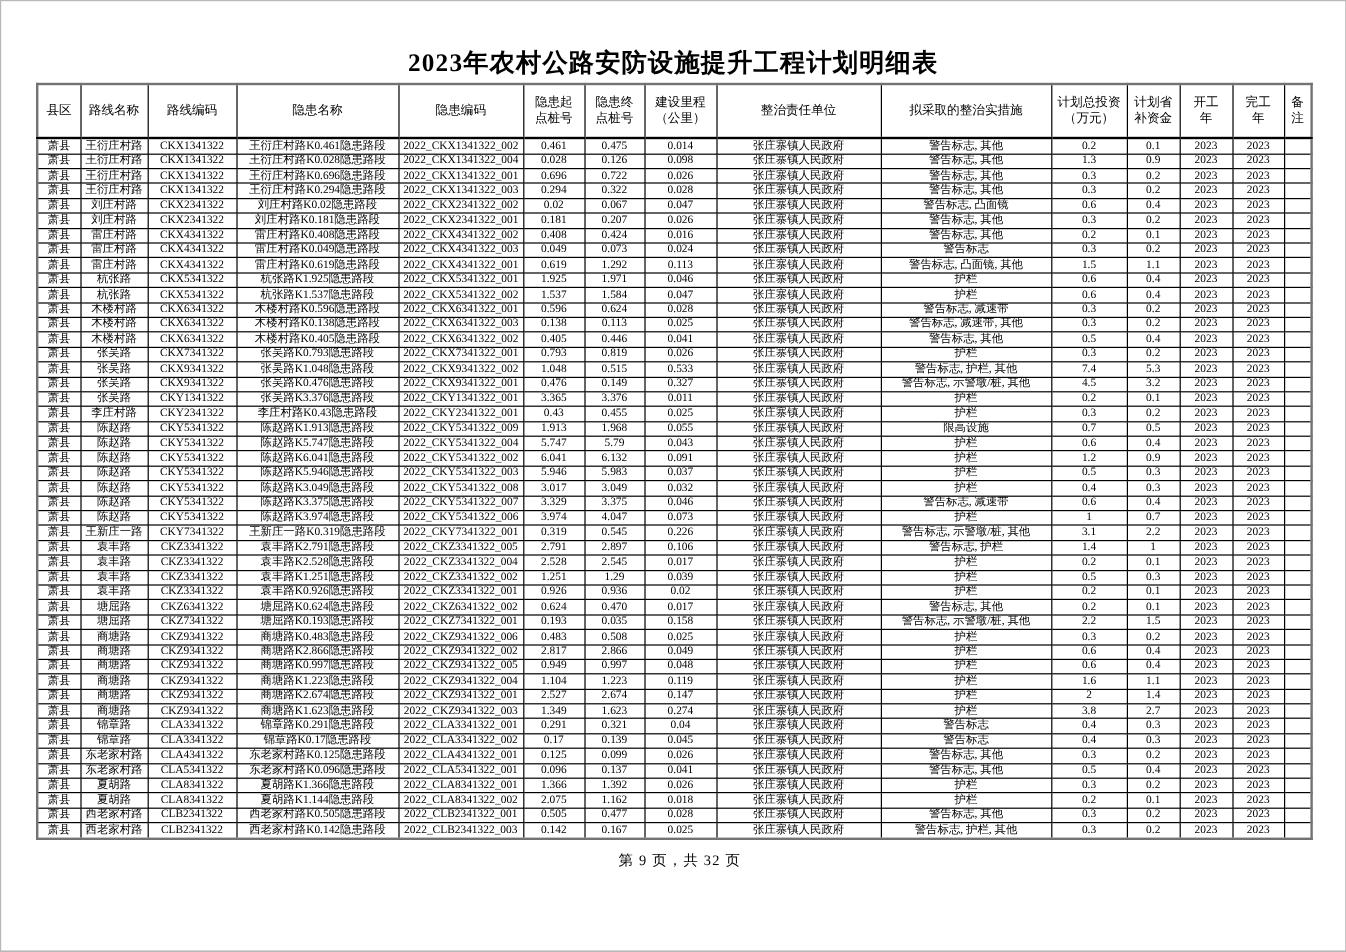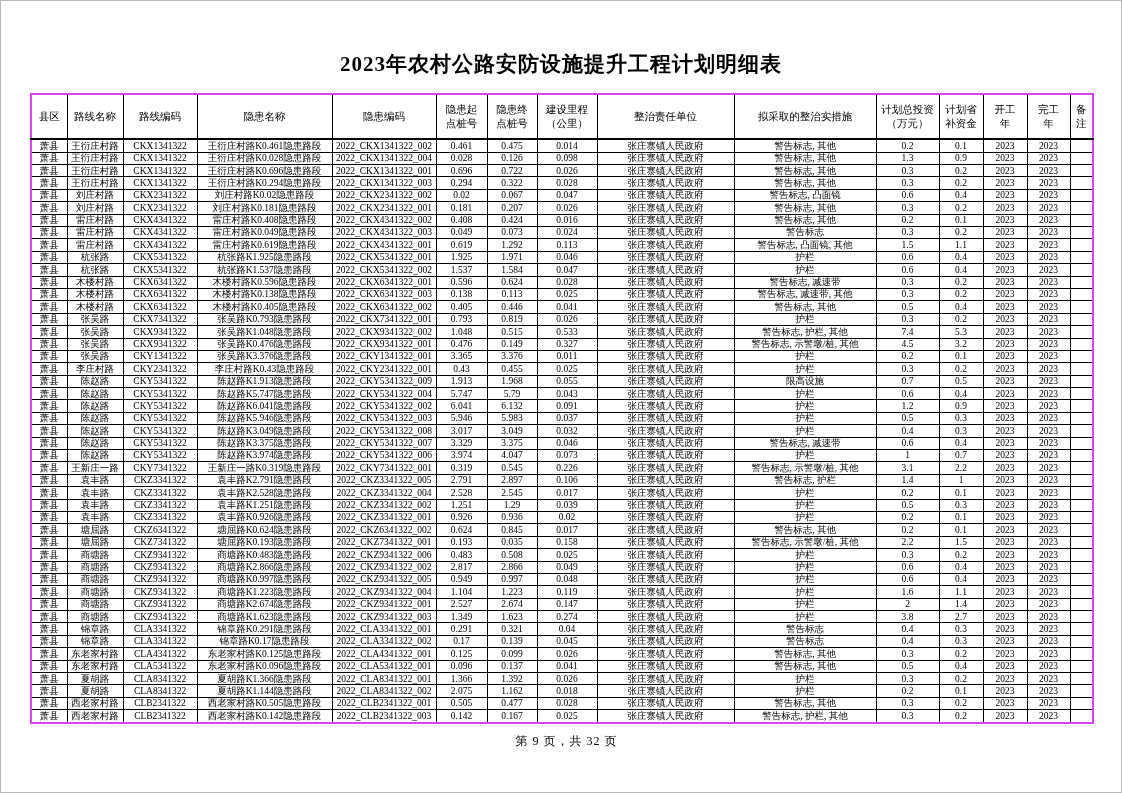--- a/index.html
+++ b/index.html
@@ -3,28 +3,28 @@
 <meta charset="utf-8">
 <style>
   html,body{margin:0;padding:0;background:#888;}
   .page{
     width:1120px;height:791px;
     background:#fff;border:1px solid #b8b8b8;
     font-family:"Liberation Serif","DejaVu Serif",serif;
     color:#000;overflow:hidden;position:relative;
   }
   .title{
-    margin:16px;padding-top:34px;text-align:center;
+    margin:4px;padding-top:34px;text-align:center;
     font-size:21px;font-weight:bold;line-height:1.25;
     letter-spacing:1px;
   }
   table.plan-table{
     margin:3px 0 0 29px;width:1062px;
     table-layout:fixed;border-collapse:collapse;
-    border:2px solid #d946ef;
+    border:2px solid #737373;
   }
   .plan-table th{
     border:1px solid #000;border-bottom:2px solid #000;
     height:43px;padding:0 1px;
     font-size:10.5px;font-weight:normal;line-height:1.3;
     white-space:pre-line;text-align:center;vertical-align:middle;
     overflow:hidden;
   }
   .plan-table td{
     border:1px solid #000;height:11.4px;padding:0 1px;
@@ -615,21 +615,21 @@
           <td>2023</td>
           <td></td>
         </tr>
         <tr>
           <td>萧县</td>
           <td>塘屈路</td>
           <td>CKZ6341322</td>
           <td>塘屈路K0.624隐患路段</td>
           <td>2022_CKZ6341322_002</td>
           <td>0.624</td>
-          <td>0.845</td>
+          <td>0.470</td>
           <td>0.017</td>
           <td>张庄寨镇人民政府</td>
           <td>警告标志, 其他</td>
           <td>0.2</td>
           <td>0.1</td>
           <td>2023</td>
           <td>2023</td>
           <td></td>
         </tr>
         <tr>

